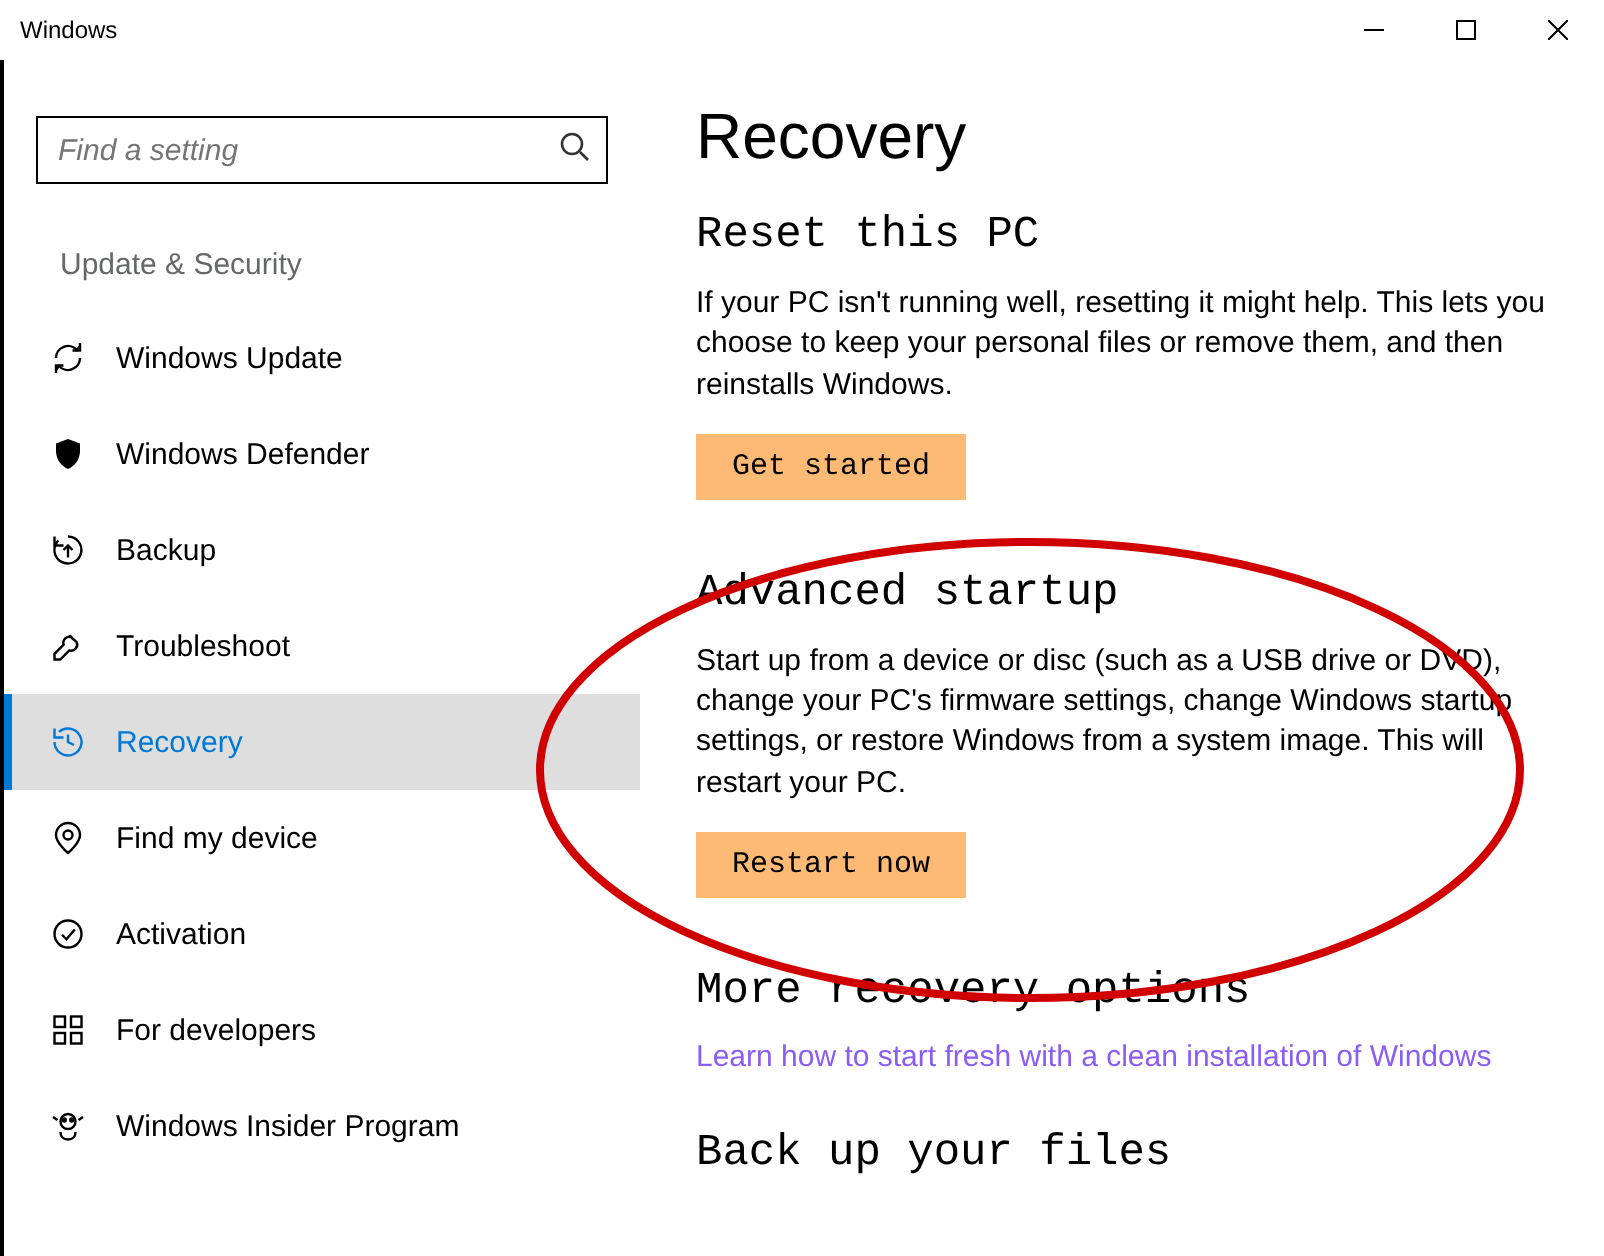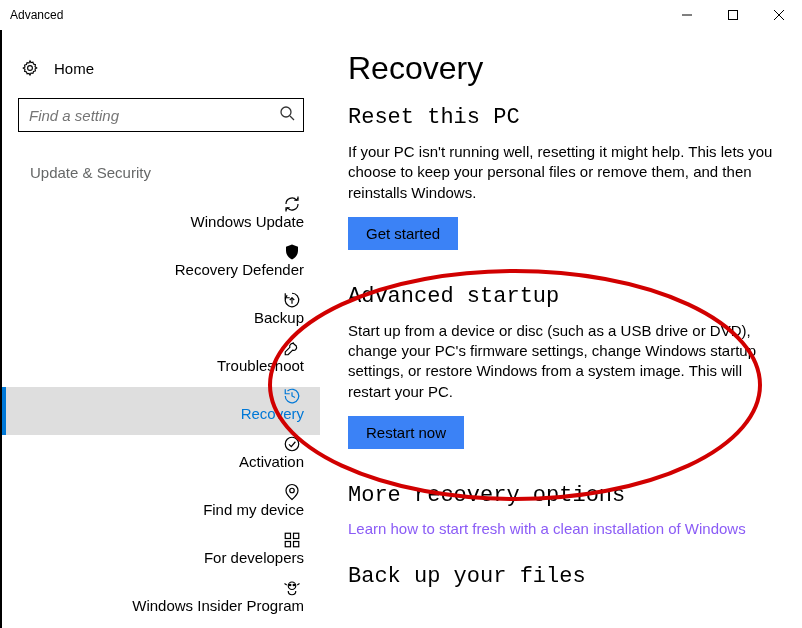--- a/index.html
+++ b/index.html
@@ -73,26 +73,25 @@
   .search .search-icon {
     color: #333;
   }
   .section-header {
     color: #666868;
     font-size: 15px;
     padding: 30px 16px 14px 28px;
   }
   .nav-item {
     display: flex;
-    align-items: flex-end;
+    align-items: center;
     height: 48px;
     padding: 0 16px;
     cursor: pointer;
     border-left: 4px solid transparent;
-    flex-direction: column;
   }
   .nav-item .icon {
     width: 24px;
     display:flex; align-items:center; justify-content:center;
     color: #000;
   }
   .nav-item .label {
     margin-left: 12px;
     font-size: 15px;
   }
@@ -122,47 +121,47 @@
   }
   .section { margin-bottom: 34px; }
   .section p {
     font-size: 15px;
     margin: 0 0 14px 0;
     line-height: 1.35;
     max-width: 430px;
   }
   .btn {
     display: inline-block;
-    background: #3b82f6;
+    background: #fdba74;
     border: none;
     font-size: 15px;
     padding: 8px 18px;
     cursor: pointer;
-    font-family: Liberation Sans, sans-serif;
+    font-family: Liberation Mono, monospace;
   }
   a.link {
     color: #8b5cf6;
     font-size: 15px;
     text-decoration: none;
     cursor: pointer;
   }
   .annotation-circle {
     position: absolute;
     left: 265px;
     top: 266px;
     width: 500px;
     height: 238px;
     pointer-events: none;
   }
 </style>
 </head>
 <body>
 
 <div class="titlebar">
-  <span class="titlebar-title">Advanced</span>
+  <span class="titlebar-title">Windows</span>
   <div class="titlebar-controls">
     <div class="titlebar-btn">
       <svg width="10" height="10" viewBox="0 0 10 10">
           <line x1="0" y1="5" x2="10" y2="5" stroke="#000" stroke-width="1"></line>
         </svg>
     </div>
     <div class="titlebar-btn">
       <svg width="10" height="10" viewBox="0 0 10 10">
           <rect x="0.5" y="0.5" width="9" height="9" fill="none" stroke="#000" stroke-width="1"></rect>
         </svg>
@@ -171,29 +170,20 @@
       <svg width="10" height="10" viewBox="0 0 10 10">
           <line x1="0" y1="0" x2="10" y2="10" stroke="#000" stroke-width="1"></line>
           <line x1="10" y1="0" x2="0" y2="10" stroke="#000" stroke-width="1"></line>
         </svg>
     </div>
   </div>
 </div>
 
 <div class="body">
   <div class="sidebar">
-    <div class="home-row">
-      <span class="icon">
-        <svg width="18" height="18" viewBox="0 0 24 24" fill="none" stroke="#000" stroke-width="1.5">
-          <circle cx="12" cy="12" r="3.2"></circle>
-          <path d="M12 2.5l1.3 2.3 2.6-.5 .8 2.5 2.5.8-.5 2.6L21 12l-2.3 1.3.5 2.6-2.5.8-.8 2.5-2.6-.5L12 21.5l-1.3-2.3-2.6.5-.8-2.5-2.5-.8.5-2.6L3 12l2.3-1.3-.5-2.6 2.5-.8.8-2.5 2.6.5z"></path>
-        </svg>
-      </span>
-      <span class="label">Home</span>
-    </div>
 
     <div class="search-wrap">
       <div class="search">
         <input type="text" placeholder="Find a setting" style="">
         <span class="search-icon">
           <svg width="16" height="16" viewBox="0 0 16 16" fill="none" stroke="#333" stroke-width="1.3">
               <circle cx="7" cy="7" r="5"></circle>
               <line x1="11" y1="11" x2="15" y2="15"></line>
             </svg>
         </span>
@@ -213,21 +203,21 @@
       </span>
       <span class="label">Windows Update</span>
     </div>
 
     <div class="nav-item">
       <span class="icon">
         <svg width="18" height="18" viewBox="0 0 24 24" fill="#000">
             <path d="M12 2L4 5v5c0 5.5 3.4 10 8 12 4.6-2 8-6.5 8-12V5l-8-3z"></path>
           </svg>
       </span>
-      <span class="label">Recovery Defender</span>
+      <span class="label">Windows Defender</span>
     </div>
 
     <div class="nav-item">
       <span class="icon">
         <svg width="18" height="18" viewBox="0 0 24 24" fill="none" stroke="#000" stroke-width="1.6">
             <path d="M12 3a9 9 0 1 1-6.4 2.6"></path>
             <polyline points="3 3 3 9 9 9"></polyline>
             <polyline points="9 12 12 9 15 12"></polyline>
             <line x1="12" y1="9" x2="12" y2="17"></line>
           </svg>
@@ -251,35 +241,35 @@
             <polyline points="3 3 3 9 9 9"></polyline>
             <polyline points="12 7 12 12 16 14"></polyline>
           </svg>
       </span>
       <span class="label">Recovery</span>
     </div>
 
     <div class="nav-item">
       <span class="icon">
         <svg width="18" height="18" viewBox="0 0 24 24" fill="none" stroke="#000" stroke-width="1.6">
+            <circle cx="12" cy="10" r="3"></circle>
+            <path d="M12 2a8 8 0 0 0-8 8c0 5.3 8 12 8 12s8-6.7 8-12a8 8 0 0 0-8-8z"></path>
+          </svg>
+      </span>
+      <span class="label">Find my device</span>
+    </div>
+
+    <div class="nav-item">
+      <span class="icon">
+        <svg width="18" height="18" viewBox="0 0 24 24" fill="none" stroke="#000" stroke-width="1.6">
             <circle cx="12" cy="12" r="9"></circle>
             <polyline points="8 12.5 11 15.5 16.5 9"></polyline>
           </svg>
       </span>
       <span class="label">Activation</span>
-    </div>
-
-    <div class="nav-item">
-      <span class="icon">
-        <svg width="18" height="18" viewBox="0 0 24 24" fill="none" stroke="#000" stroke-width="1.6">
-            <circle cx="12" cy="10" r="3"></circle>
-            <path d="M12 2a8 8 0 0 0-8 8c0 5.3 8 12 8 12s8-6.7 8-12a8 8 0 0 0-8-8z"></path>
-          </svg>
-      </span>
-      <span class="label">Find my device</span>
     </div>
 
     <div class="nav-item">
       <span class="icon">
         <svg width="18" height="18" viewBox="0 0 24 24" fill="none" stroke="#000" stroke-width="1.6">
             <rect x="3" y="3" width="7" height="7"></rect>
             <rect x="14" y="3" width="7" height="7"></rect>
             <rect x="3" y="14" width="7" height="7"></rect>
             <rect x="14" y="14" width="7" height="7"></rect>
           </svg>

